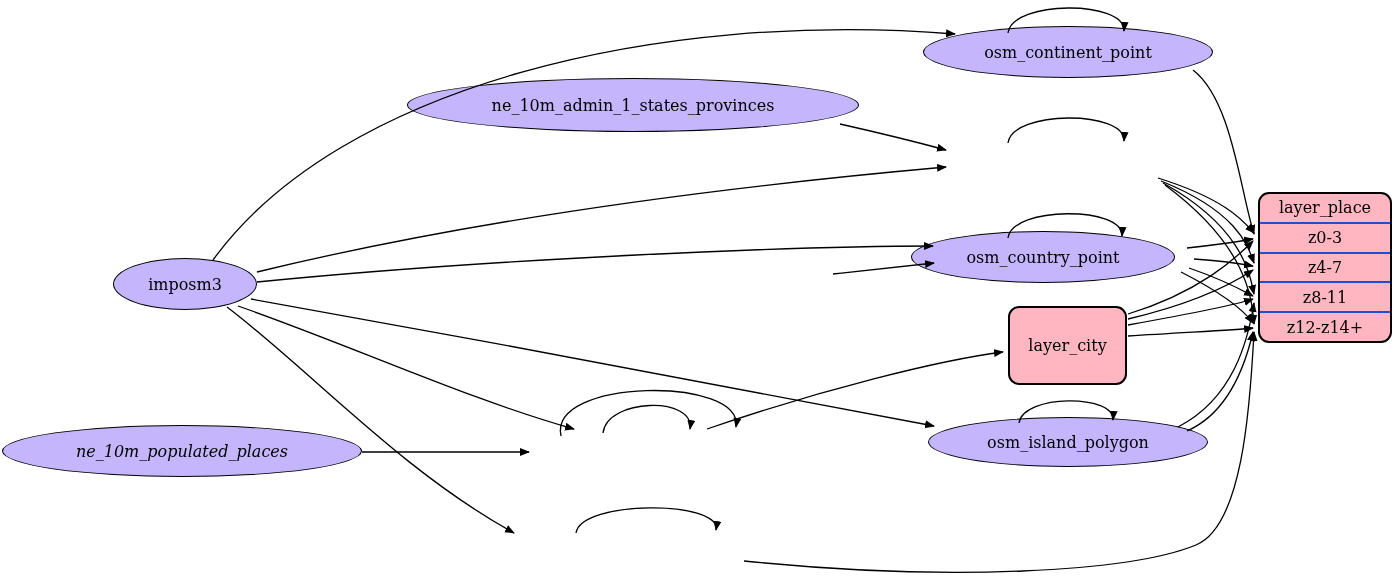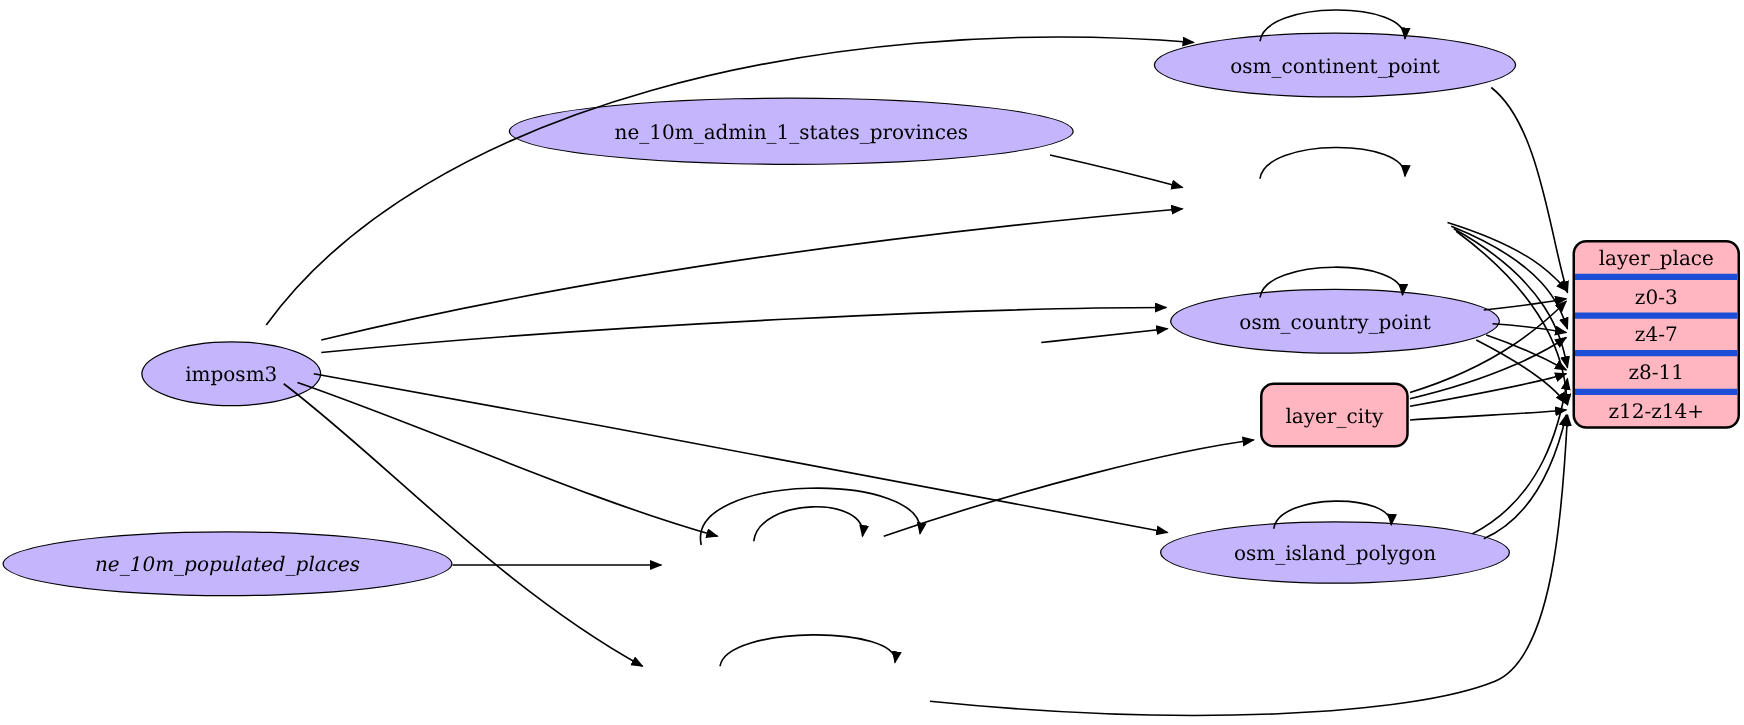--- a/index.html
+++ b/index.html
@@ -16,34 +16,34 @@
   }
   .record {
     position:absolute; display:flex; flex-direction:column;
     border:2px solid #000; border-radius:11px; background:var(--record-fill,#ffb6c1);
     font-size:16px; text-align:center; z-index:1; box-sizing:border-box; overflow:hidden;
   }
   .rec-title, .rec-row {
     flex:1; display:flex; align-items:center; justify-content:center;
     padding:0 24px; white-space:nowrap;
   }
-  .rec-row { border-top:5px solid #1d4ed8; }
+  .rec-row { border-top:2px solid #1d4ed8; }
 
   
-  #n-imposm3                          { left:113px; top:273px; width:144px; height:52px; }
+  #n-imposm3                          { left:113px; top:258px; width:144px; height:52px; }
   #n-ne_10m_admin_1_states_provinces  { left:407px; top:78px;  width:452px; height:54px; }
   #n-ne_10m_admin_0_countries         { left:453px; top:255px; width:380px; height:50px; }
   #n-ne_10m_populated_places          { left:2px;   top:425px; width:360px; height:52px;font-style:italic; }
   #n-osm_continent_point              { left:923px; top:26px;  width:290px; height:52px; }
   #n-osm_state_point                  { left:950px; top:136px; width:236px; height:52px; }
-  #n-osm_country_point                { left:936px; top:231px; width:264px; height:52px; }
+  #n-osm_country_point                { left:911px; top:231px; width:264px; height:52px; }
   #n-osm_city_point                   { left:533px; top:428px; width:220px; height:48px; }
   #n-osm_island_polygon               { left:928px; top:417px; width:280px; height:50px; }
   #n-osm_island_point                 { left:517px; top:525px; width:248px; height:48px; }
-  #n-layer_city                       { left:1008px; top:306px; width:119px; height:52px; }
+  #n-layer_city                       { left:1008px; top:306px; width:119px; height:79px; }
   #n-layer_place                      { left:1258px; top:192px; width:134px; height:151px; }
 </style>
 </head>
 <body>
 
 <div class="canvas">
 
   <svg class="edges" viewBox="0 0 1395 580" xmlns="http://www.w3.org/2000/svg">
     <defs>
       <marker id="arrow" markerUnits="userSpaceOnUse" markerWidth="12" markerHeight="10" refX="9" refY="4" orient="auto">

